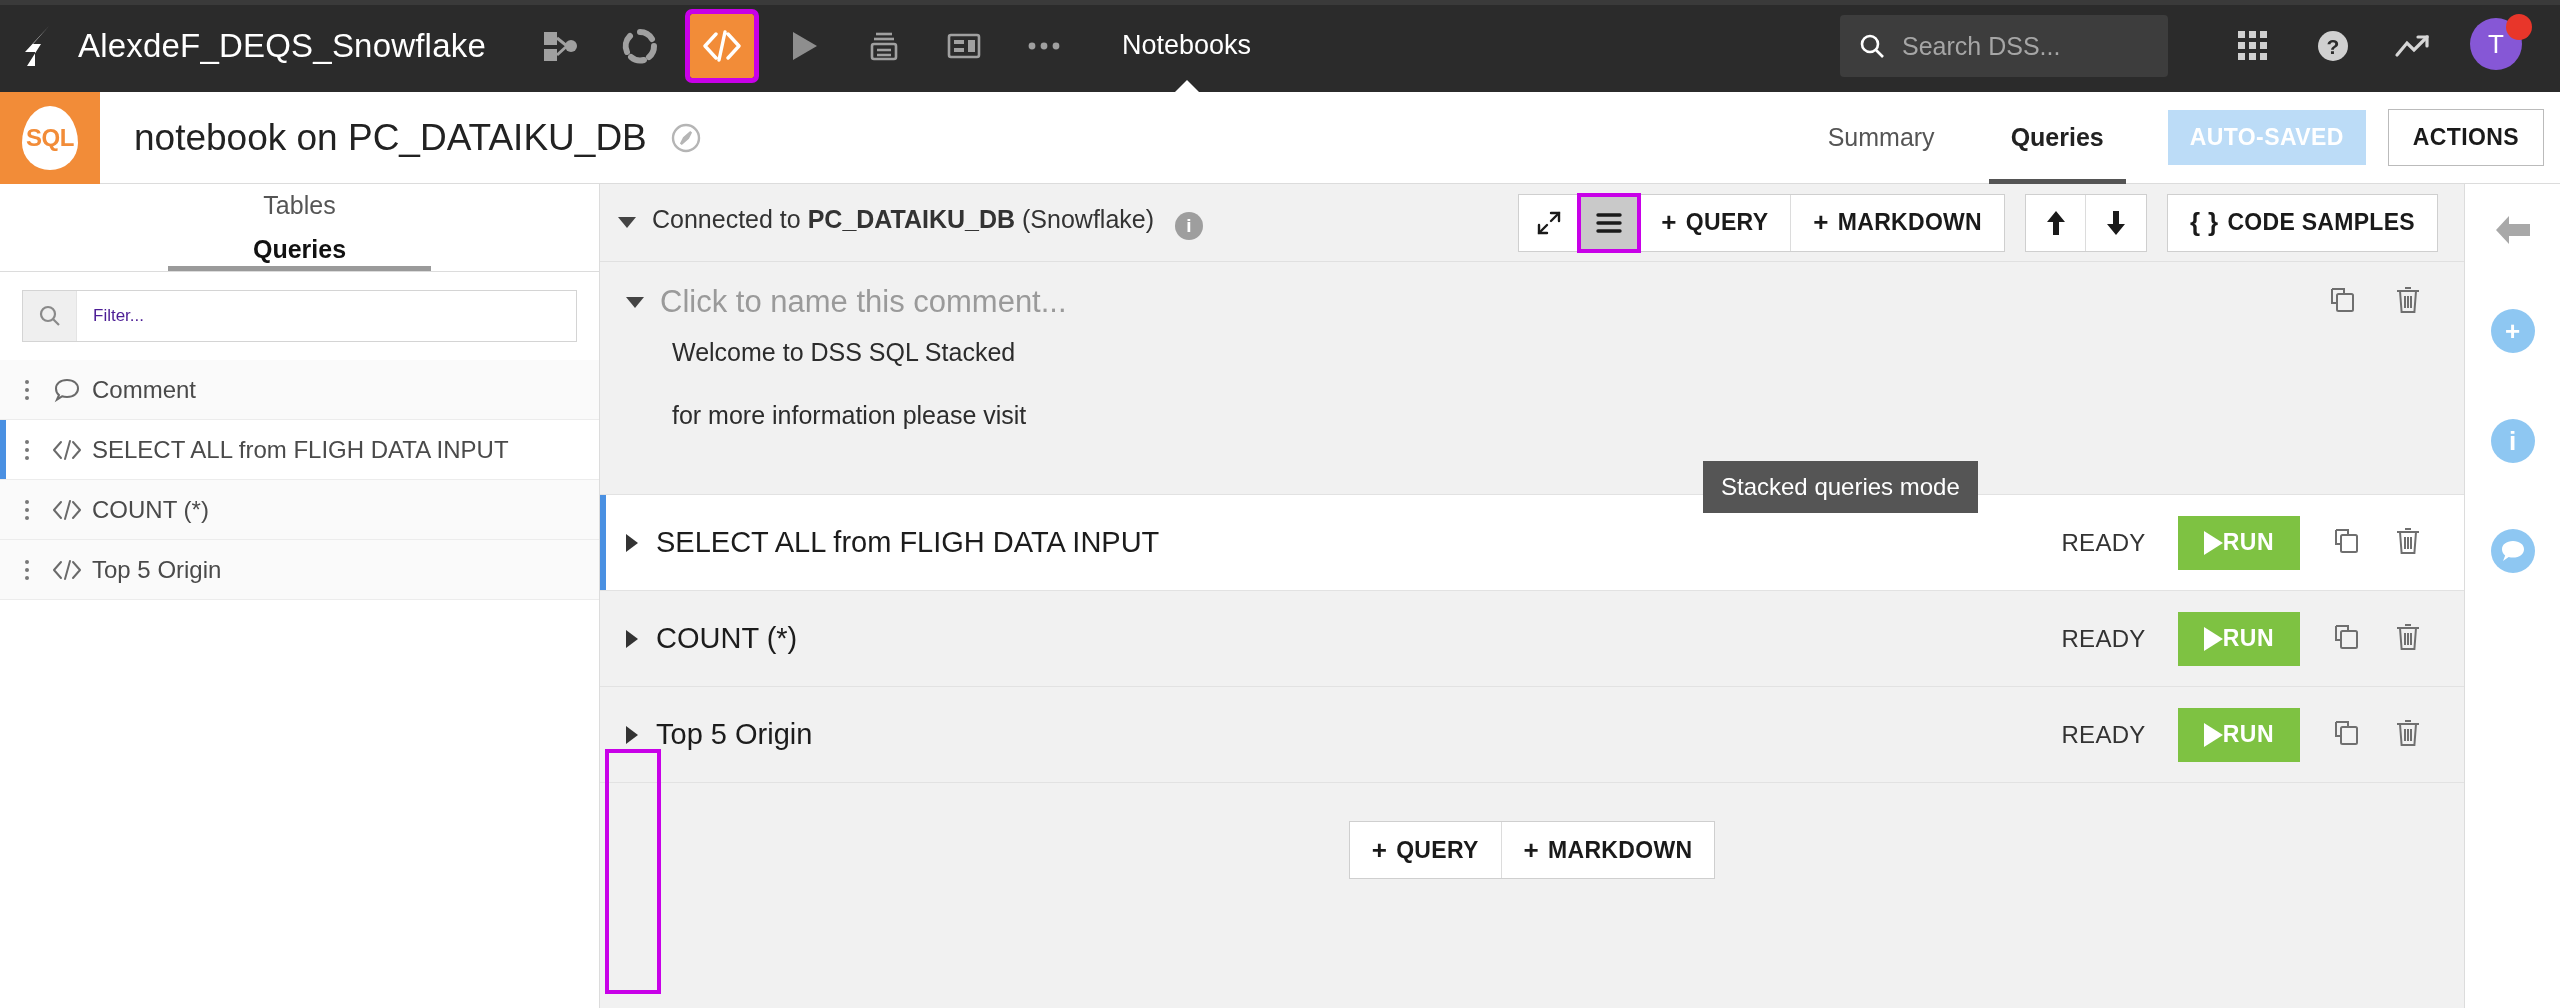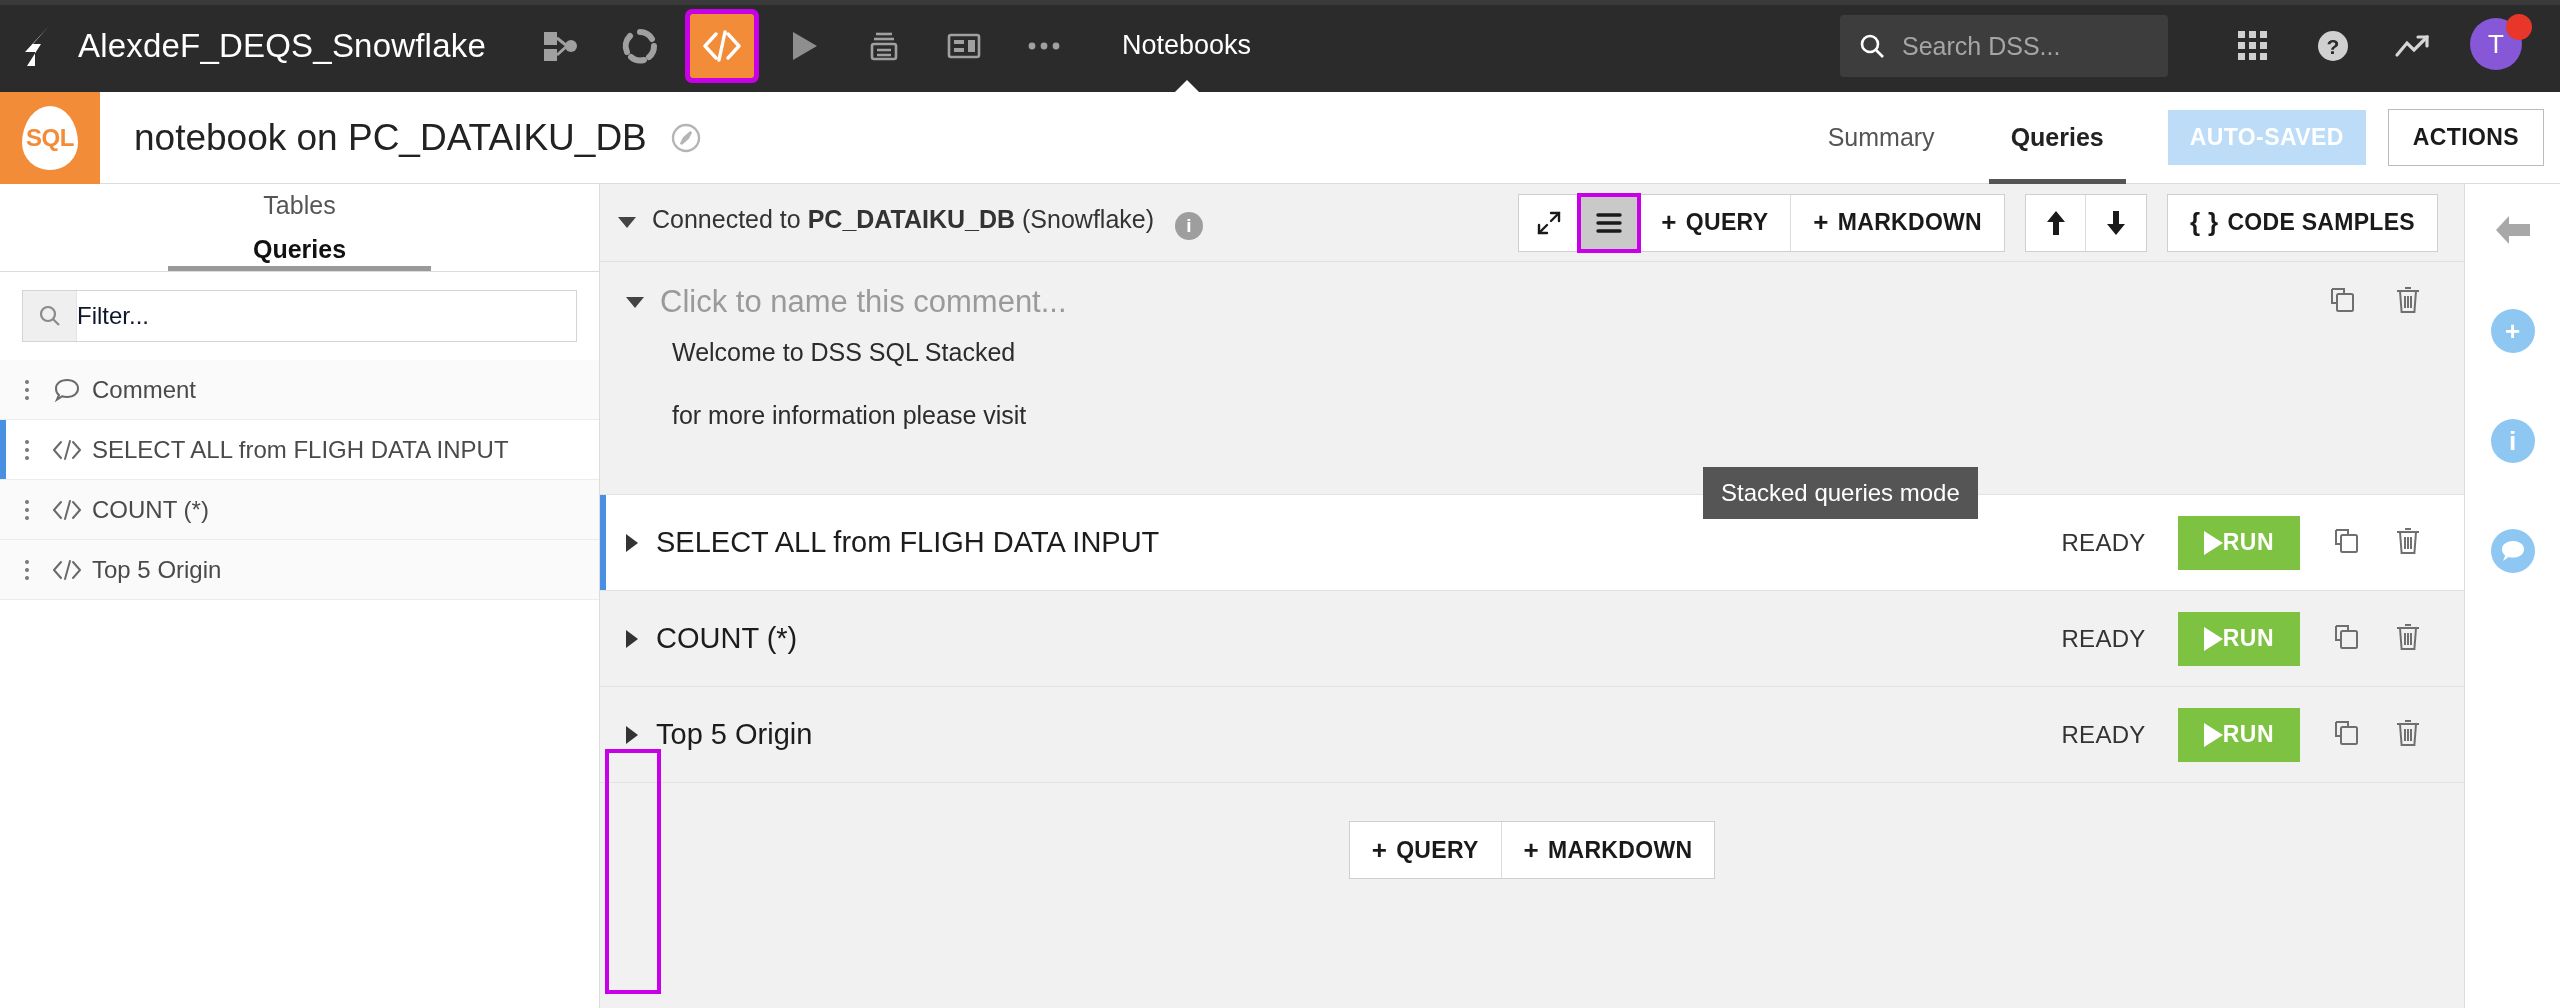--- a/index.html
+++ b/index.html
@@ -96,21 +96,21 @@
   .side-tabs { height: 88px; display:flex; border-bottom:1px solid #dcdcdc;flex-direction:column; }
   .side-tab {
     flex:1; display:flex; align-items:center; justify-content:center; font-size:25px; color:#555;
     position:relative;
   }
   .side-tab.active { color:#111; font-weight:bold; }
   .side-tab.active::after { content:""; position:absolute; left:28%; right:28%; bottom:0; height:5px; background:#9a9a9a; }
   .filter-row { padding: 18px 22px; }
   .filter-box { display:flex; align-items:center; height:52px; border:1px solid #d4d4d4; background:#fff; }
   .filter-ico { width:54px; height:50px; display:flex; align-items:center; justify-content:center; background:#efefef; border-right:1px solid #e4e4e4; }
-  .filter-ph { color:#0f172a; font-size:24px; }
+  .filter-ph { color:#4c1d95; font-size:17px; padding-left:16px; }
   .side-list { flex:1; overflow:hidden; }
   .side-item {
     height: 60px; display:flex; align-items:center; padding-left: 14px;
     border-bottom:1px solid #ececec; background:#fafafa; position:relative; font-size:24px; color:#4a4a4a;
   }
   .side-item.selected { background:#ffffff; }
   .side-item.selected::before {
     content:""; position:absolute; left:0; top:0; bottom:0; width:6px; background:#4a90e2;
   }
   .kebab { width:26px; display:flex; flex-direction:column; align-items:center; gap:4px; margin-right:6px; }
@@ -593,21 +593,21 @@
             </div>
             <div class="tb-btn">
               <span class="plus">+</span>
               <span>MARKDOWN</span>
             </div>
           </div>
         </div>
 
       </div>
 
-      <div class="tooltip" style="left:1103px; top:283px;">Stacked queries mode</div>
+      <div class="tooltip" style="left:1103px; top:277px;">Stacked queries mode</div>
 
       <div class="annot" style="left:5px; top:565px; width:56px; height:245px;"></div>
     </div>
 
     <div class="rail">
       <div class="rail-top">
         <svg width="40" height="34" viewBox="0 0 40 34" fill="#a8a8a8">
             <path d="M16 3 L3 17 L16 31 L16 23 L37 23 L37 11 L16 11 Z"></path>
           </svg>
       </div>

